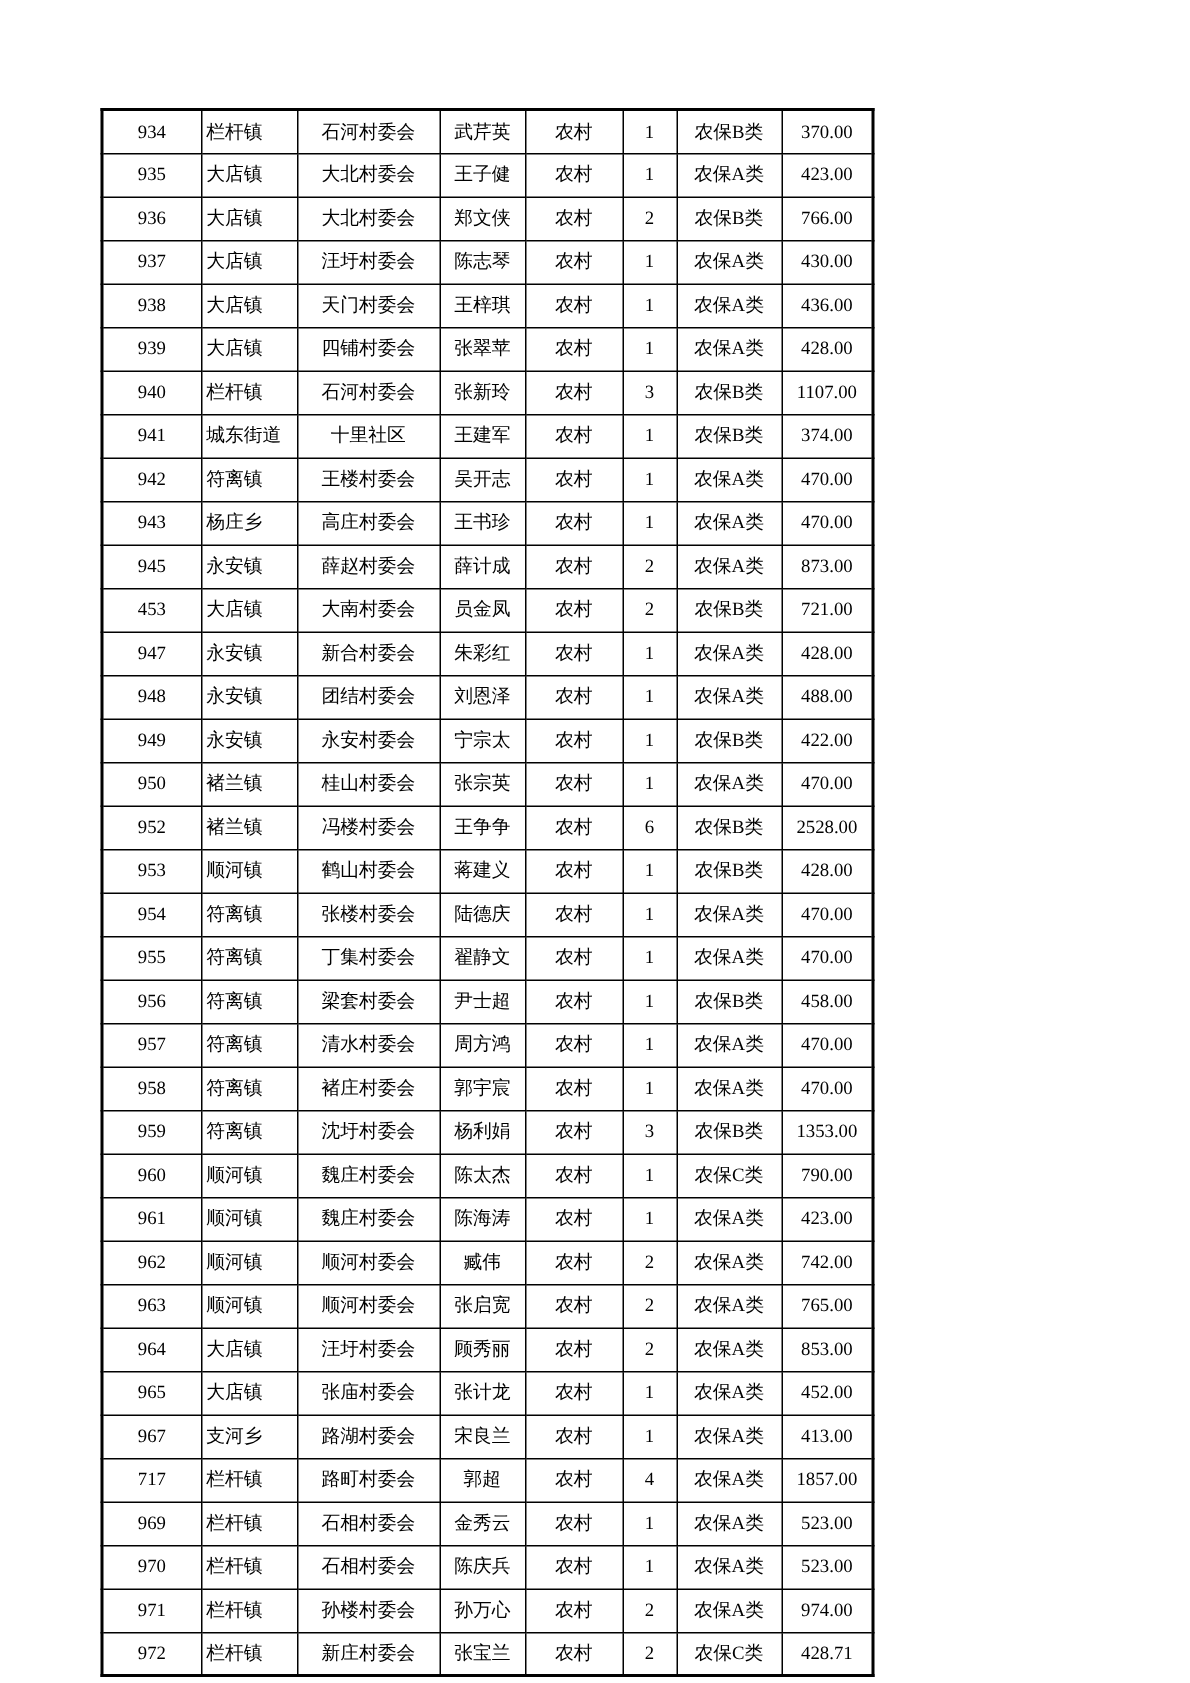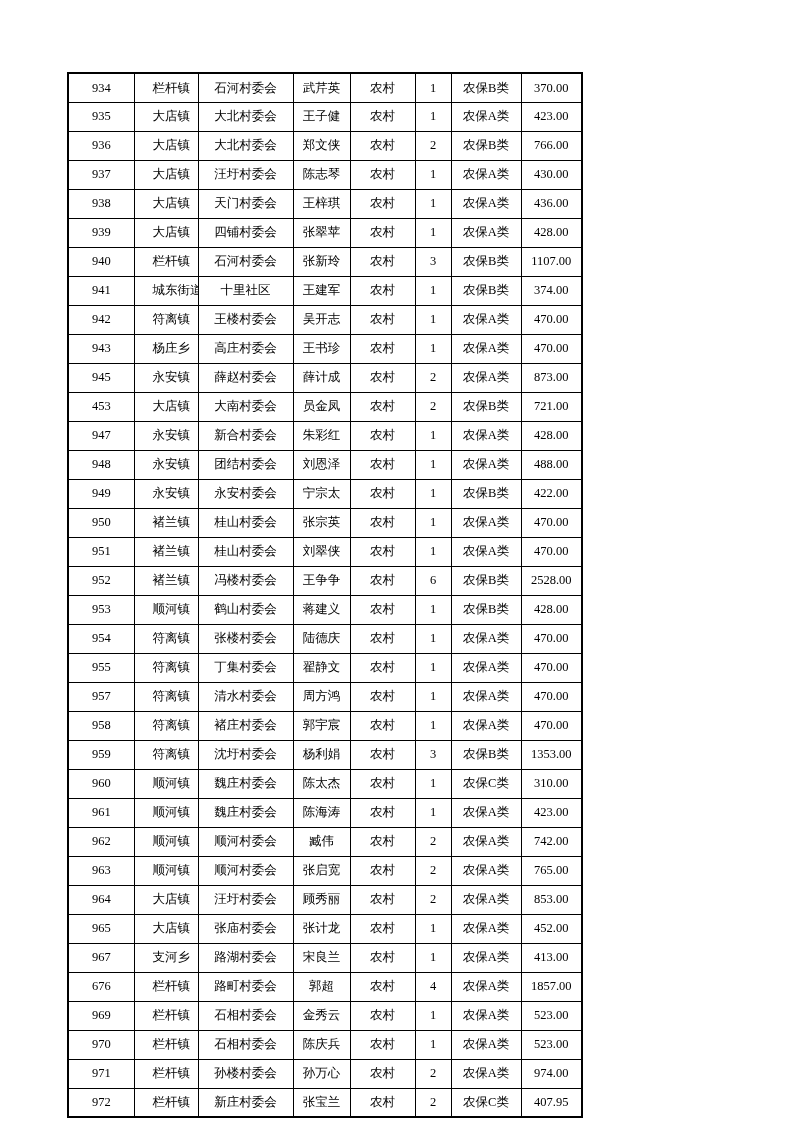--- a/index.html
+++ b/index.html
@@ -37,21 +37,21 @@
     padding: 0;
     font-size: 12.5px;
     line-height: 1;
     text-align: center;
     vertical-align: middle;
     white-space: nowrap;
     overflow: hidden;
   }
   table.grid td.col-town {
     text-align: left;
-    padding-left: 18px;
+    padding-left: 3px;
   }
 </style>
 </head>
 <body>
 
 <div class="page">
   <table class="grid">
     <colgroup>
       <col style="width:66px">
       <col style="width:64px">
@@ -217,30 +217,20 @@
           <td class="col-seq">950</td>
           <td class="col-town">褚兰镇</td>
           <td class="col-village">桂山村委会</td>
           <td class="col-name">张宗英</td>
           <td class="col-type">农村</td>
           <td class="col-count">1</td>
           <td class="col-category">农保A类</td>
           <td class="col-amount">470.00</td>
         </tr>
         <tr>
-          <td class="col-seq">951</td>
-          <td class="col-town">褚兰镇</td>
-          <td class="col-village">桂山村委会</td>
-          <td class="col-name">刘翠侠</td>
-          <td class="col-type">农村</td>
-          <td class="col-count">1</td>
-          <td class="col-category">农保A类</td>
-          <td class="col-amount">470.00</td>
-        </tr>
-        <tr>
           <td class="col-seq">952</td>
           <td class="col-town">褚兰镇</td>
           <td class="col-village">冯楼村委会</td>
           <td class="col-name">王争争</td>
           <td class="col-type">农村</td>
           <td class="col-count">6</td>
           <td class="col-category">农保B类</td>
           <td class="col-amount">2528.00</td>
         </tr>
         <tr>
@@ -267,20 +257,30 @@
           <td class="col-seq">955</td>
           <td class="col-town">符离镇</td>
           <td class="col-village">丁集村委会</td>
           <td class="col-name">翟静文</td>
           <td class="col-type">农村</td>
           <td class="col-count">1</td>
           <td class="col-category">农保A类</td>
           <td class="col-amount">470.00</td>
         </tr>
         <tr>
+          <td class="col-seq">956</td>
+          <td class="col-town">符离镇</td>
+          <td class="col-village">梁套村委会</td>
+          <td class="col-name">尹士超</td>
+          <td class="col-type">农村</td>
+          <td class="col-count">1</td>
+          <td class="col-category">农保B类</td>
+          <td class="col-amount">458.00</td>
+        </tr>
+        <tr>
           <td class="col-seq">957</td>
           <td class="col-town">符离镇</td>
           <td class="col-village">清水村委会</td>
           <td class="col-name">周方鸿</td>
           <td class="col-type">农村</td>
           <td class="col-count">1</td>
           <td class="col-category">农保A类</td>
           <td class="col-amount">470.00</td>
         </tr>
         <tr>
@@ -304,21 +304,21 @@
           <td class="col-amount">1353.00</td>
         </tr>
         <tr>
           <td class="col-seq">960</td>
           <td class="col-town">顺河镇</td>
           <td class="col-village">魏庄村委会</td>
           <td class="col-name">陈太杰</td>
           <td class="col-type">农村</td>
           <td class="col-count">1</td>
           <td class="col-category">农保C类</td>
-          <td class="col-amount">310.00</td>
+          <td class="col-amount">790.00</td>
         </tr>
         <tr>
           <td class="col-seq">961</td>
           <td class="col-town">顺河镇</td>
           <td class="col-village">魏庄村委会</td>
           <td class="col-name">陈海涛</td>
           <td class="col-type">农村</td>
           <td class="col-count">1</td>
           <td class="col-category">农保A类</td>
           <td class="col-amount">423.00</td>
@@ -367,21 +367,21 @@
           <td class="col-seq">967</td>
           <td class="col-town">支河乡</td>
           <td class="col-village">路湖村委会</td>
           <td class="col-name">宋良兰</td>
           <td class="col-type">农村</td>
           <td class="col-count">1</td>
           <td class="col-category">农保A类</td>
           <td class="col-amount">413.00</td>
         </tr>
         <tr>
-          <td class="col-seq">676</td>
+          <td class="col-seq">717</td>
           <td class="col-town">栏杆镇</td>
           <td class="col-village">路町村委会</td>
           <td class="col-name">郭超</td>
           <td class="col-type">农村</td>
           <td class="col-count">4</td>
           <td class="col-category">农保A类</td>
           <td class="col-amount">1857.00</td>
         </tr>
         <tr>
           <td class="col-seq">969</td>
@@ -414,17 +414,17 @@
           <td class="col-amount">974.00</td>
         </tr>
         <tr>
           <td class="col-seq">972</td>
           <td class="col-town">栏杆镇</td>
           <td class="col-village">新庄村委会</td>
           <td class="col-name">张宝兰</td>
           <td class="col-type">农村</td>
           <td class="col-count">2</td>
           <td class="col-category">农保C类</td>
-          <td class="col-amount">407.95</td>
+          <td class="col-amount">428.71</td>
         </tr>
       </tbody>
   </table>
 </div>
 
 </body></html>

